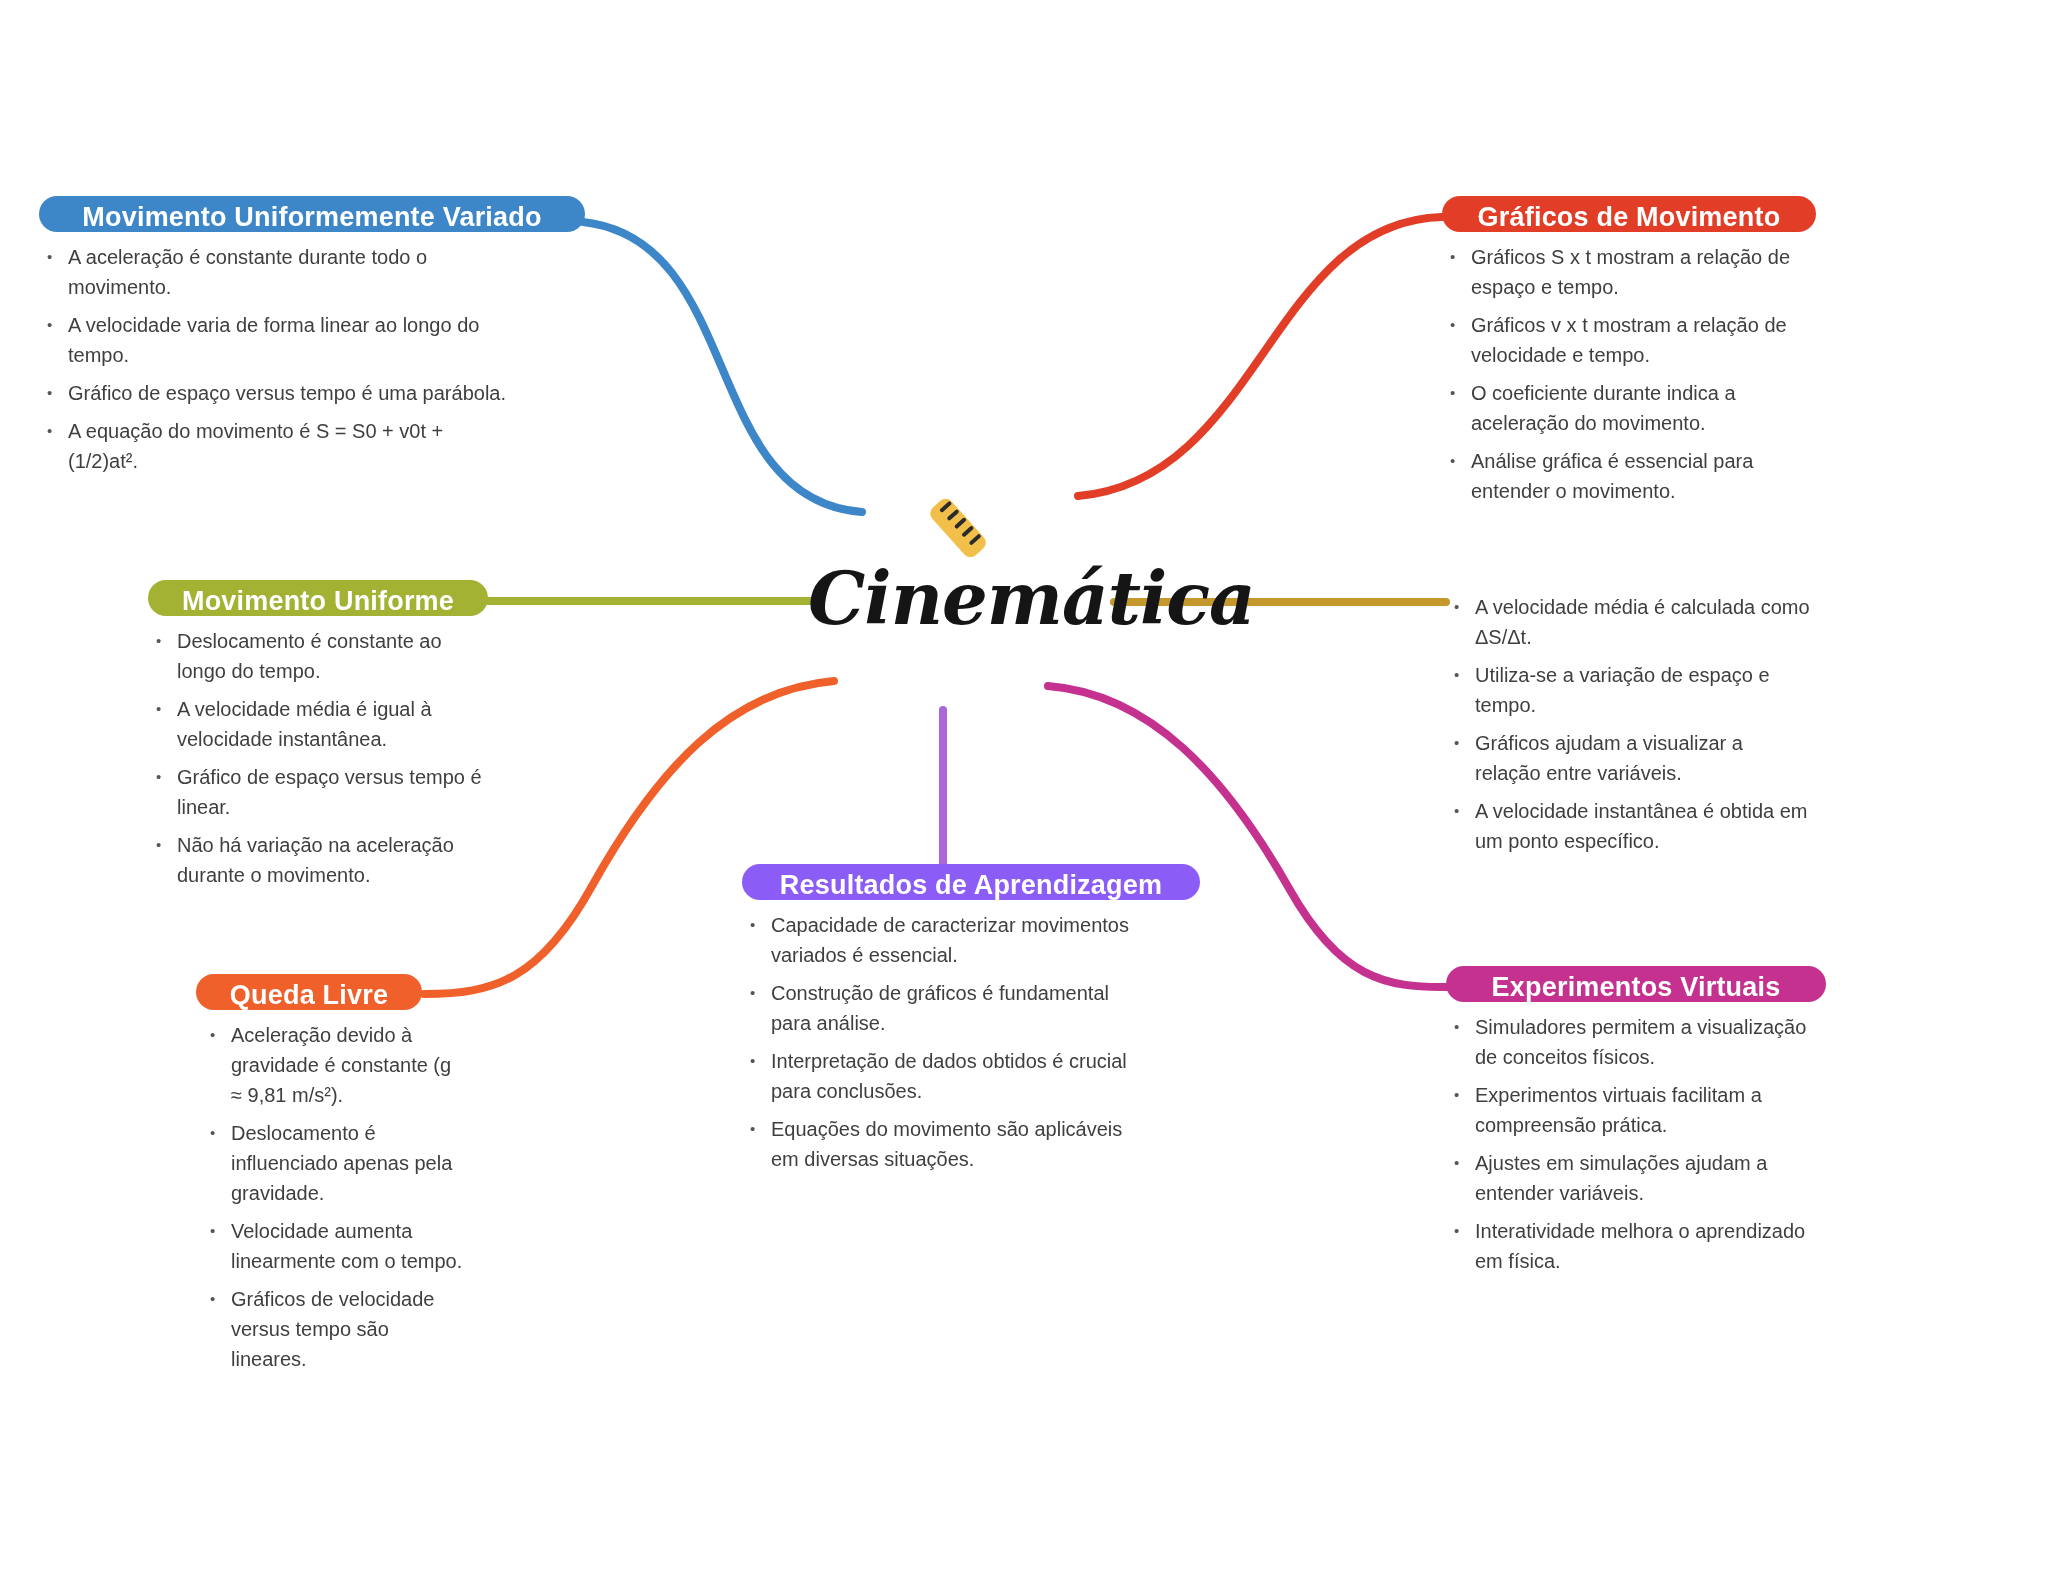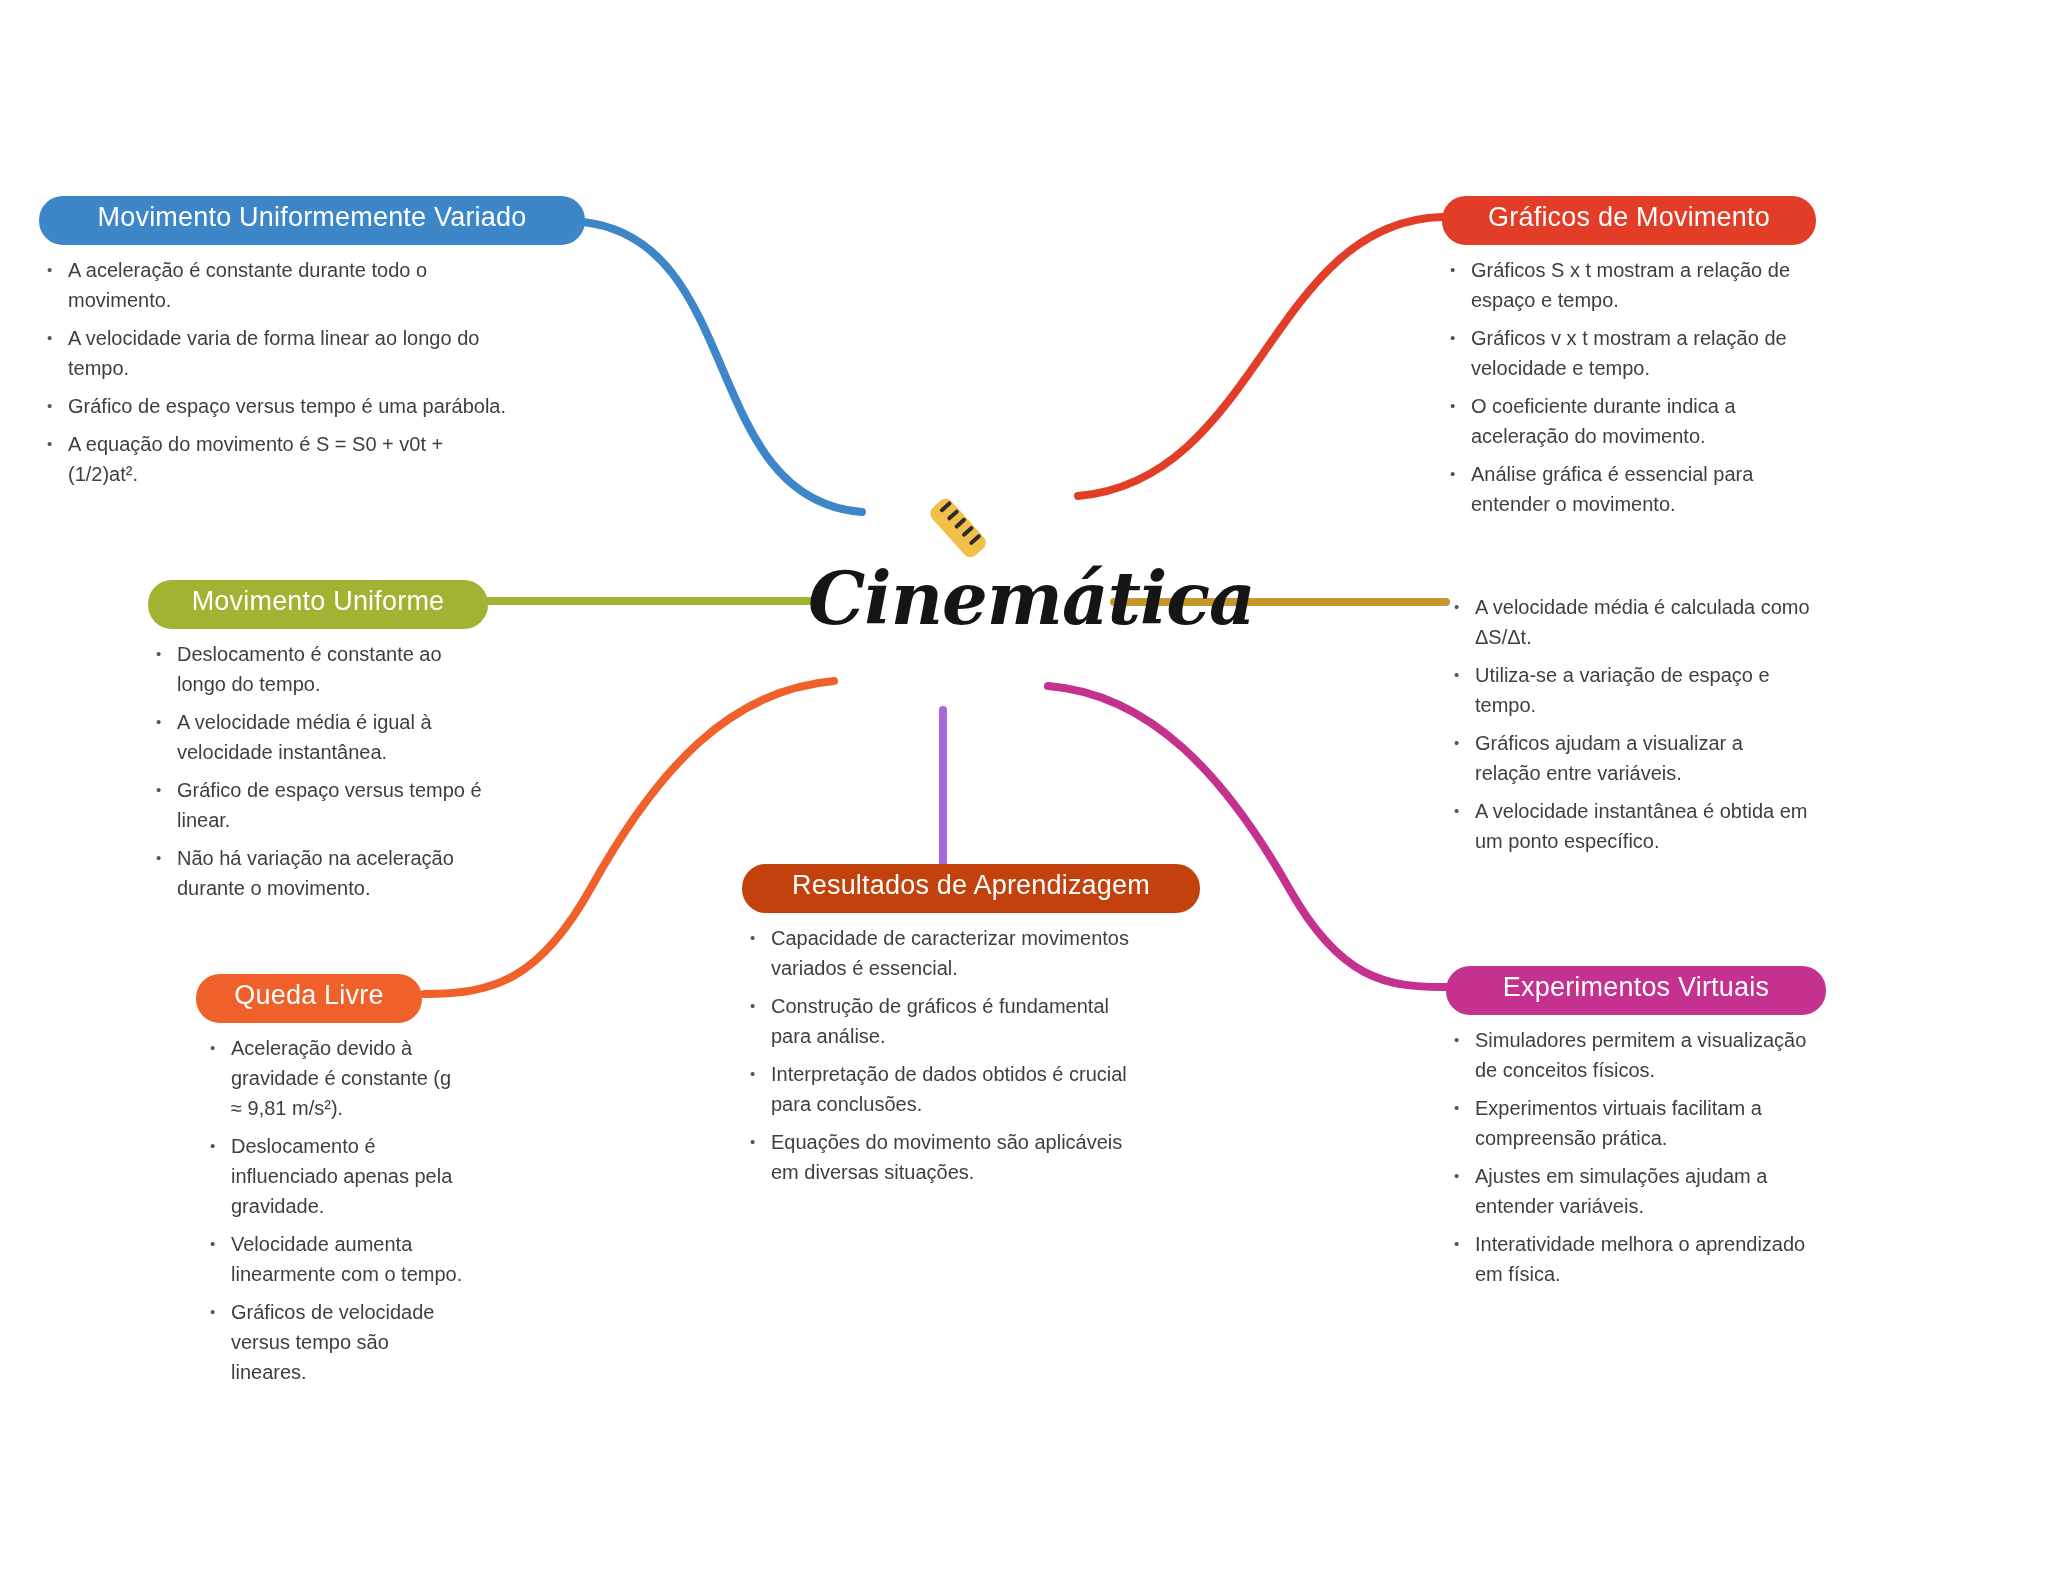--- a/index.html
+++ b/index.html
@@ -1,21 +1,21 @@
 <!DOCTYPE html>
 <html><head>
 <meta charset="utf-8">
 <style>
   html,body{margin:0;padding:0;background:#ffffff;}
   #canvas{position:relative;width:2048px;height:1569px;background:#ffffff;overflow:hidden;
           font-family:"Liberation Sans",sans-serif;}
   .links{position:absolute;left:0;top:0;z-index:1;}
   .node{position:absolute;z-index:2;}
-  .pill{height:49px;line-height:42px;border-radius:24px;color:#ffffff;
-        font-size:27px;font-weight:normal;text-align:center;white-space:nowrap;
+  .pill{height:36px;line-height:42px;border-radius:24px;color:#ffffff;
+        font-size:27px;font-weight:bold;text-align:center;white-space:nowrap;
         letter-spacing:.2px;}
   .bullets{margin:10px 0 0 8px;padding:0;list-style:none;}
   .bullet{display:flex;align-items:flex-start;gap:11px;margin-bottom:8px;}
   .dot{flex:0 0 auto;width:10px;font-size:15px;line-height:30px;color:#555555;}
   .btext{font-size:20px;line-height:30px;color:#3f3f3f;}
   .center-wrap{position:absolute;z-index:2;}
   .ruler-icon{position:absolute;left:918px;top:488px;width:80px;height:80px;}
   .center-title{position:absolute;left:808px;top:556px;width:334px;text-align:center;
         font-family:"DejaVu Serif",serif;font-style:italic;font-weight:bold;
         font-size:72px;color:#151515;letter-spacing:-1px;}
@@ -152,21 +152,21 @@
           <span class="btext">Velocidade aumenta linearmente com o tempo.</span>
         </li>
       <li class="bullet">
           <span class="dot">•</span>
           <span class="btext">Gráficos de velocidade versus tempo são lineares.</span>
         </li>
     </ul>
   </section>
 
   <section class="node" style="left:742px;top:864px;">
-    <div class="pill" style="width: 458px; background-color: #c2410c;">Resultados de Aprendizagem</div>
+    <div class="pill" style="width: 458px; background-color: #8b5cf6;">Resultados de Aprendizagem</div>
     <ul class="bullets" style="width:390px;">
       <li class="bullet">
           <span class="dot">•</span>
           <span class="btext">Capacidade de caracterizar movimentos variados é essencial.</span>
         </li>
       <li class="bullet">
           <span class="dot">•</span>
           <span class="btext">Construção de gráficos é fundamental para análise.</span>
         </li>
       <li class="bullet">

